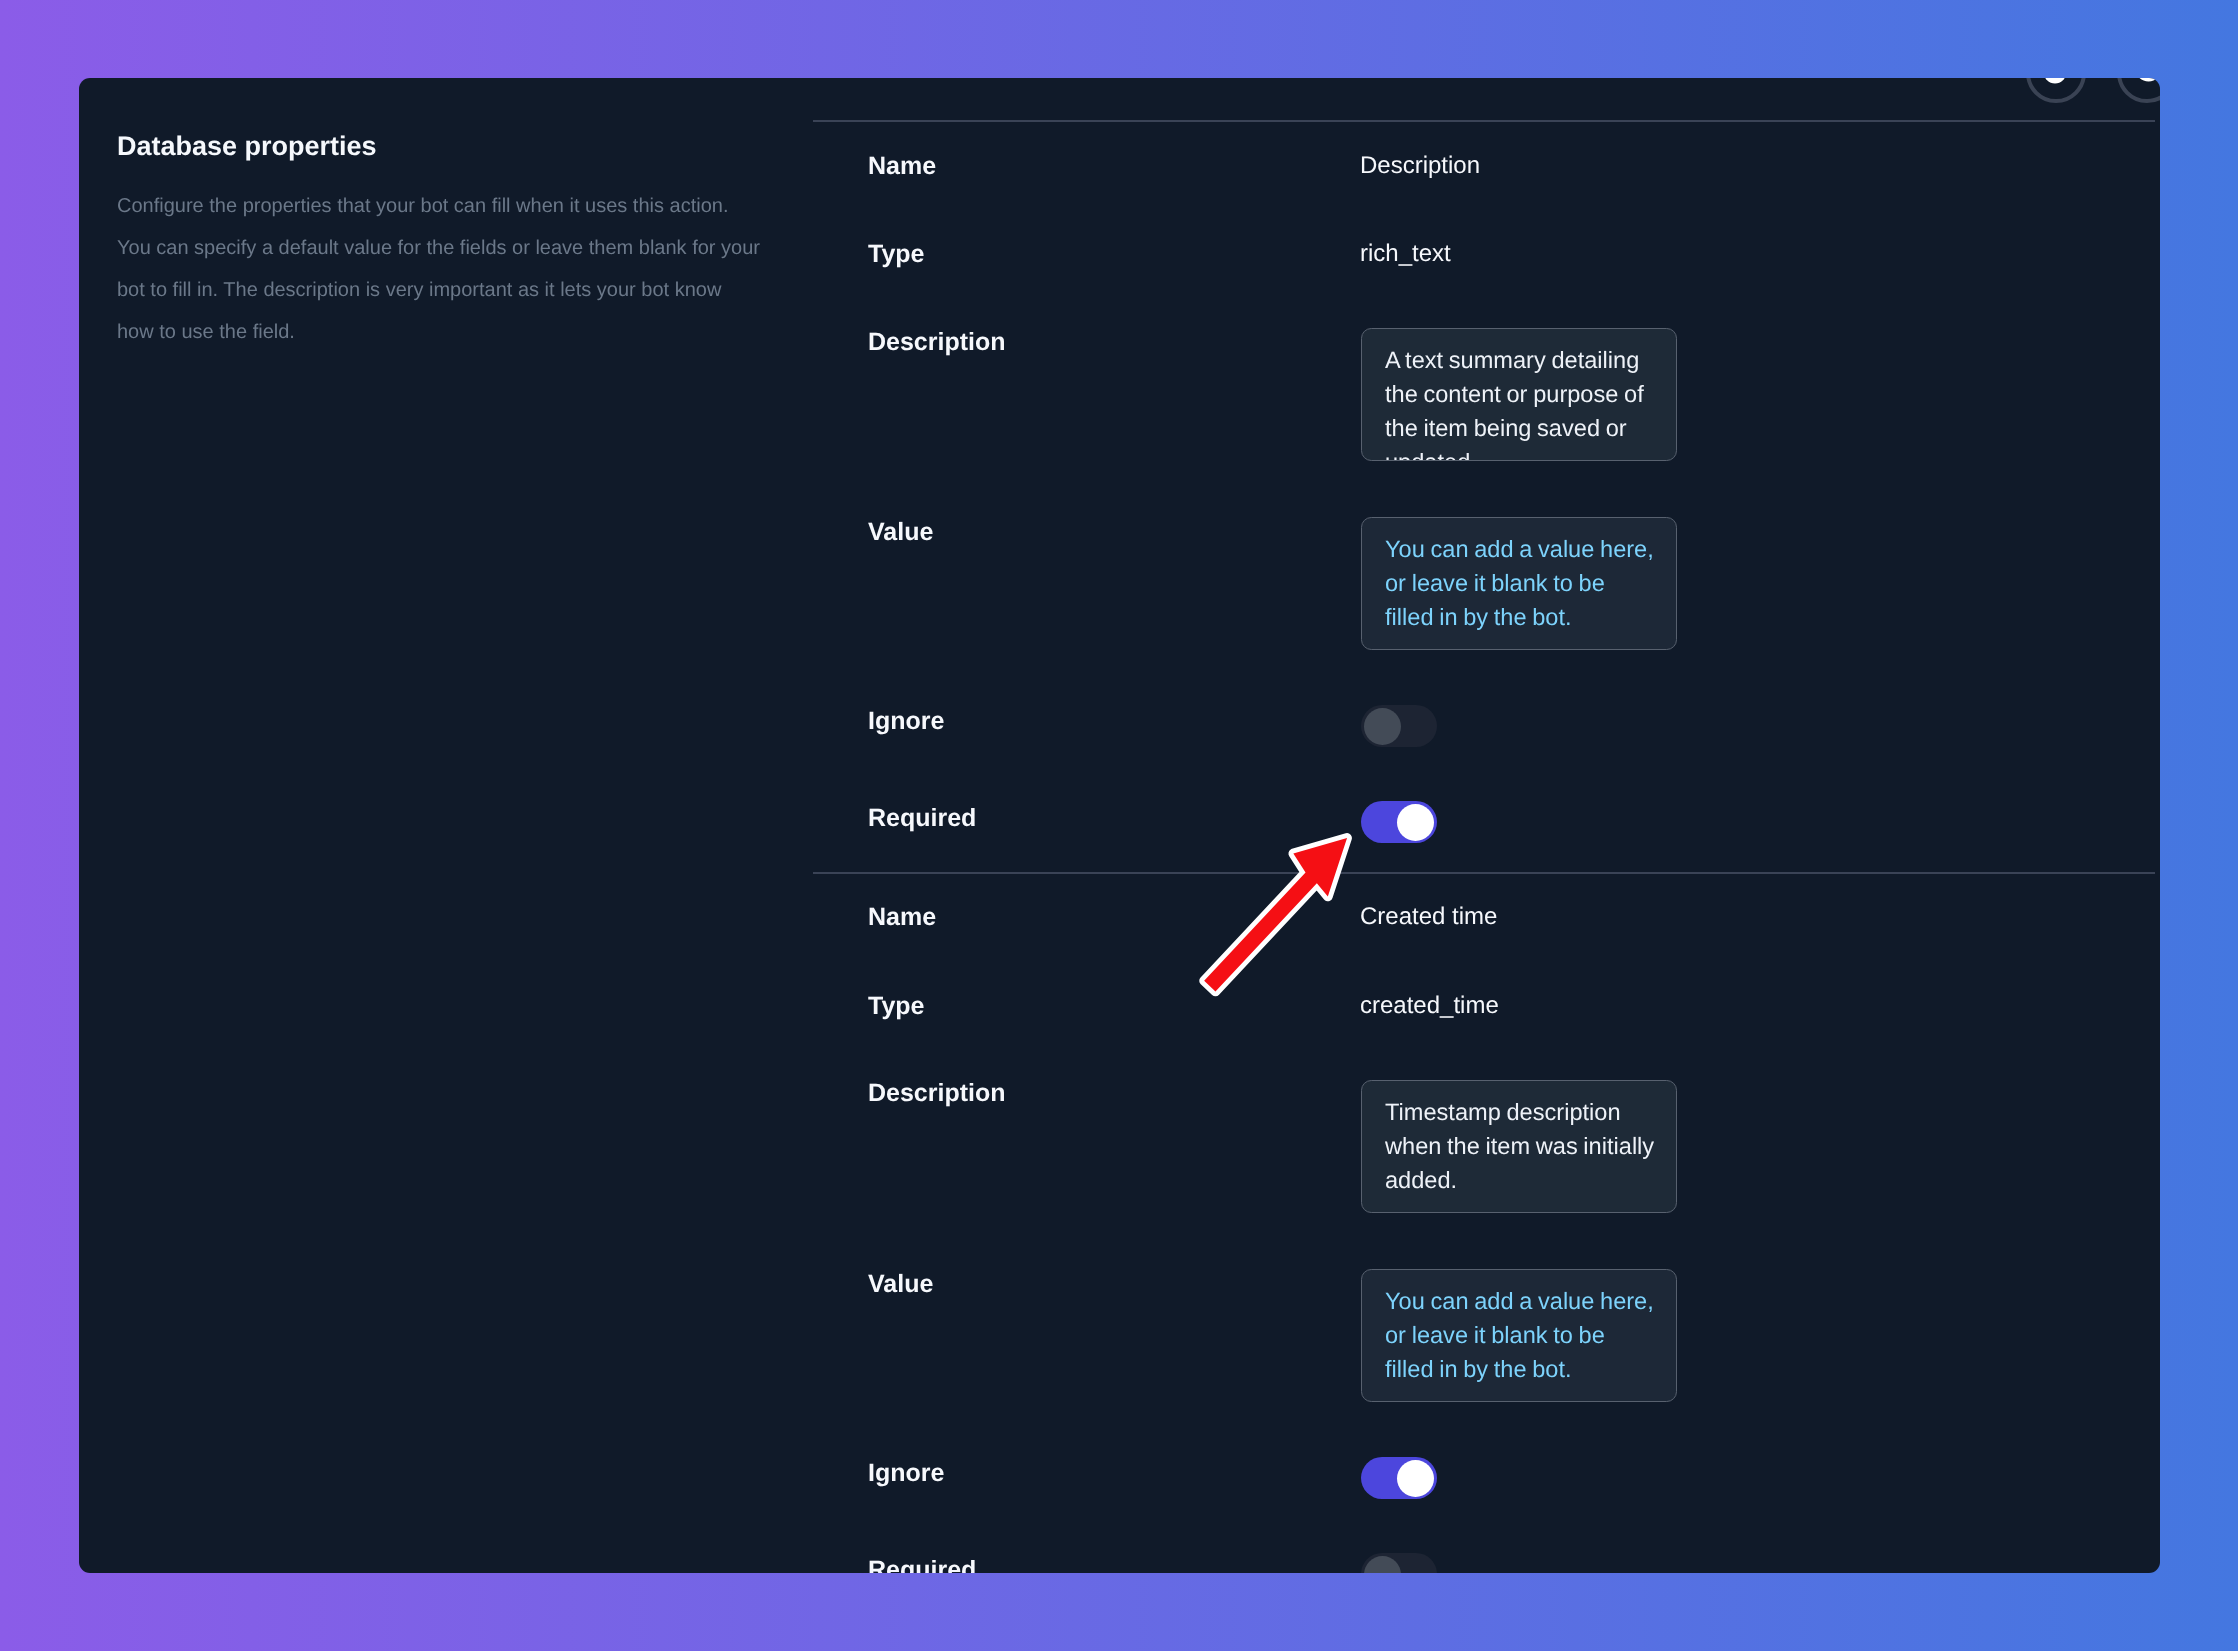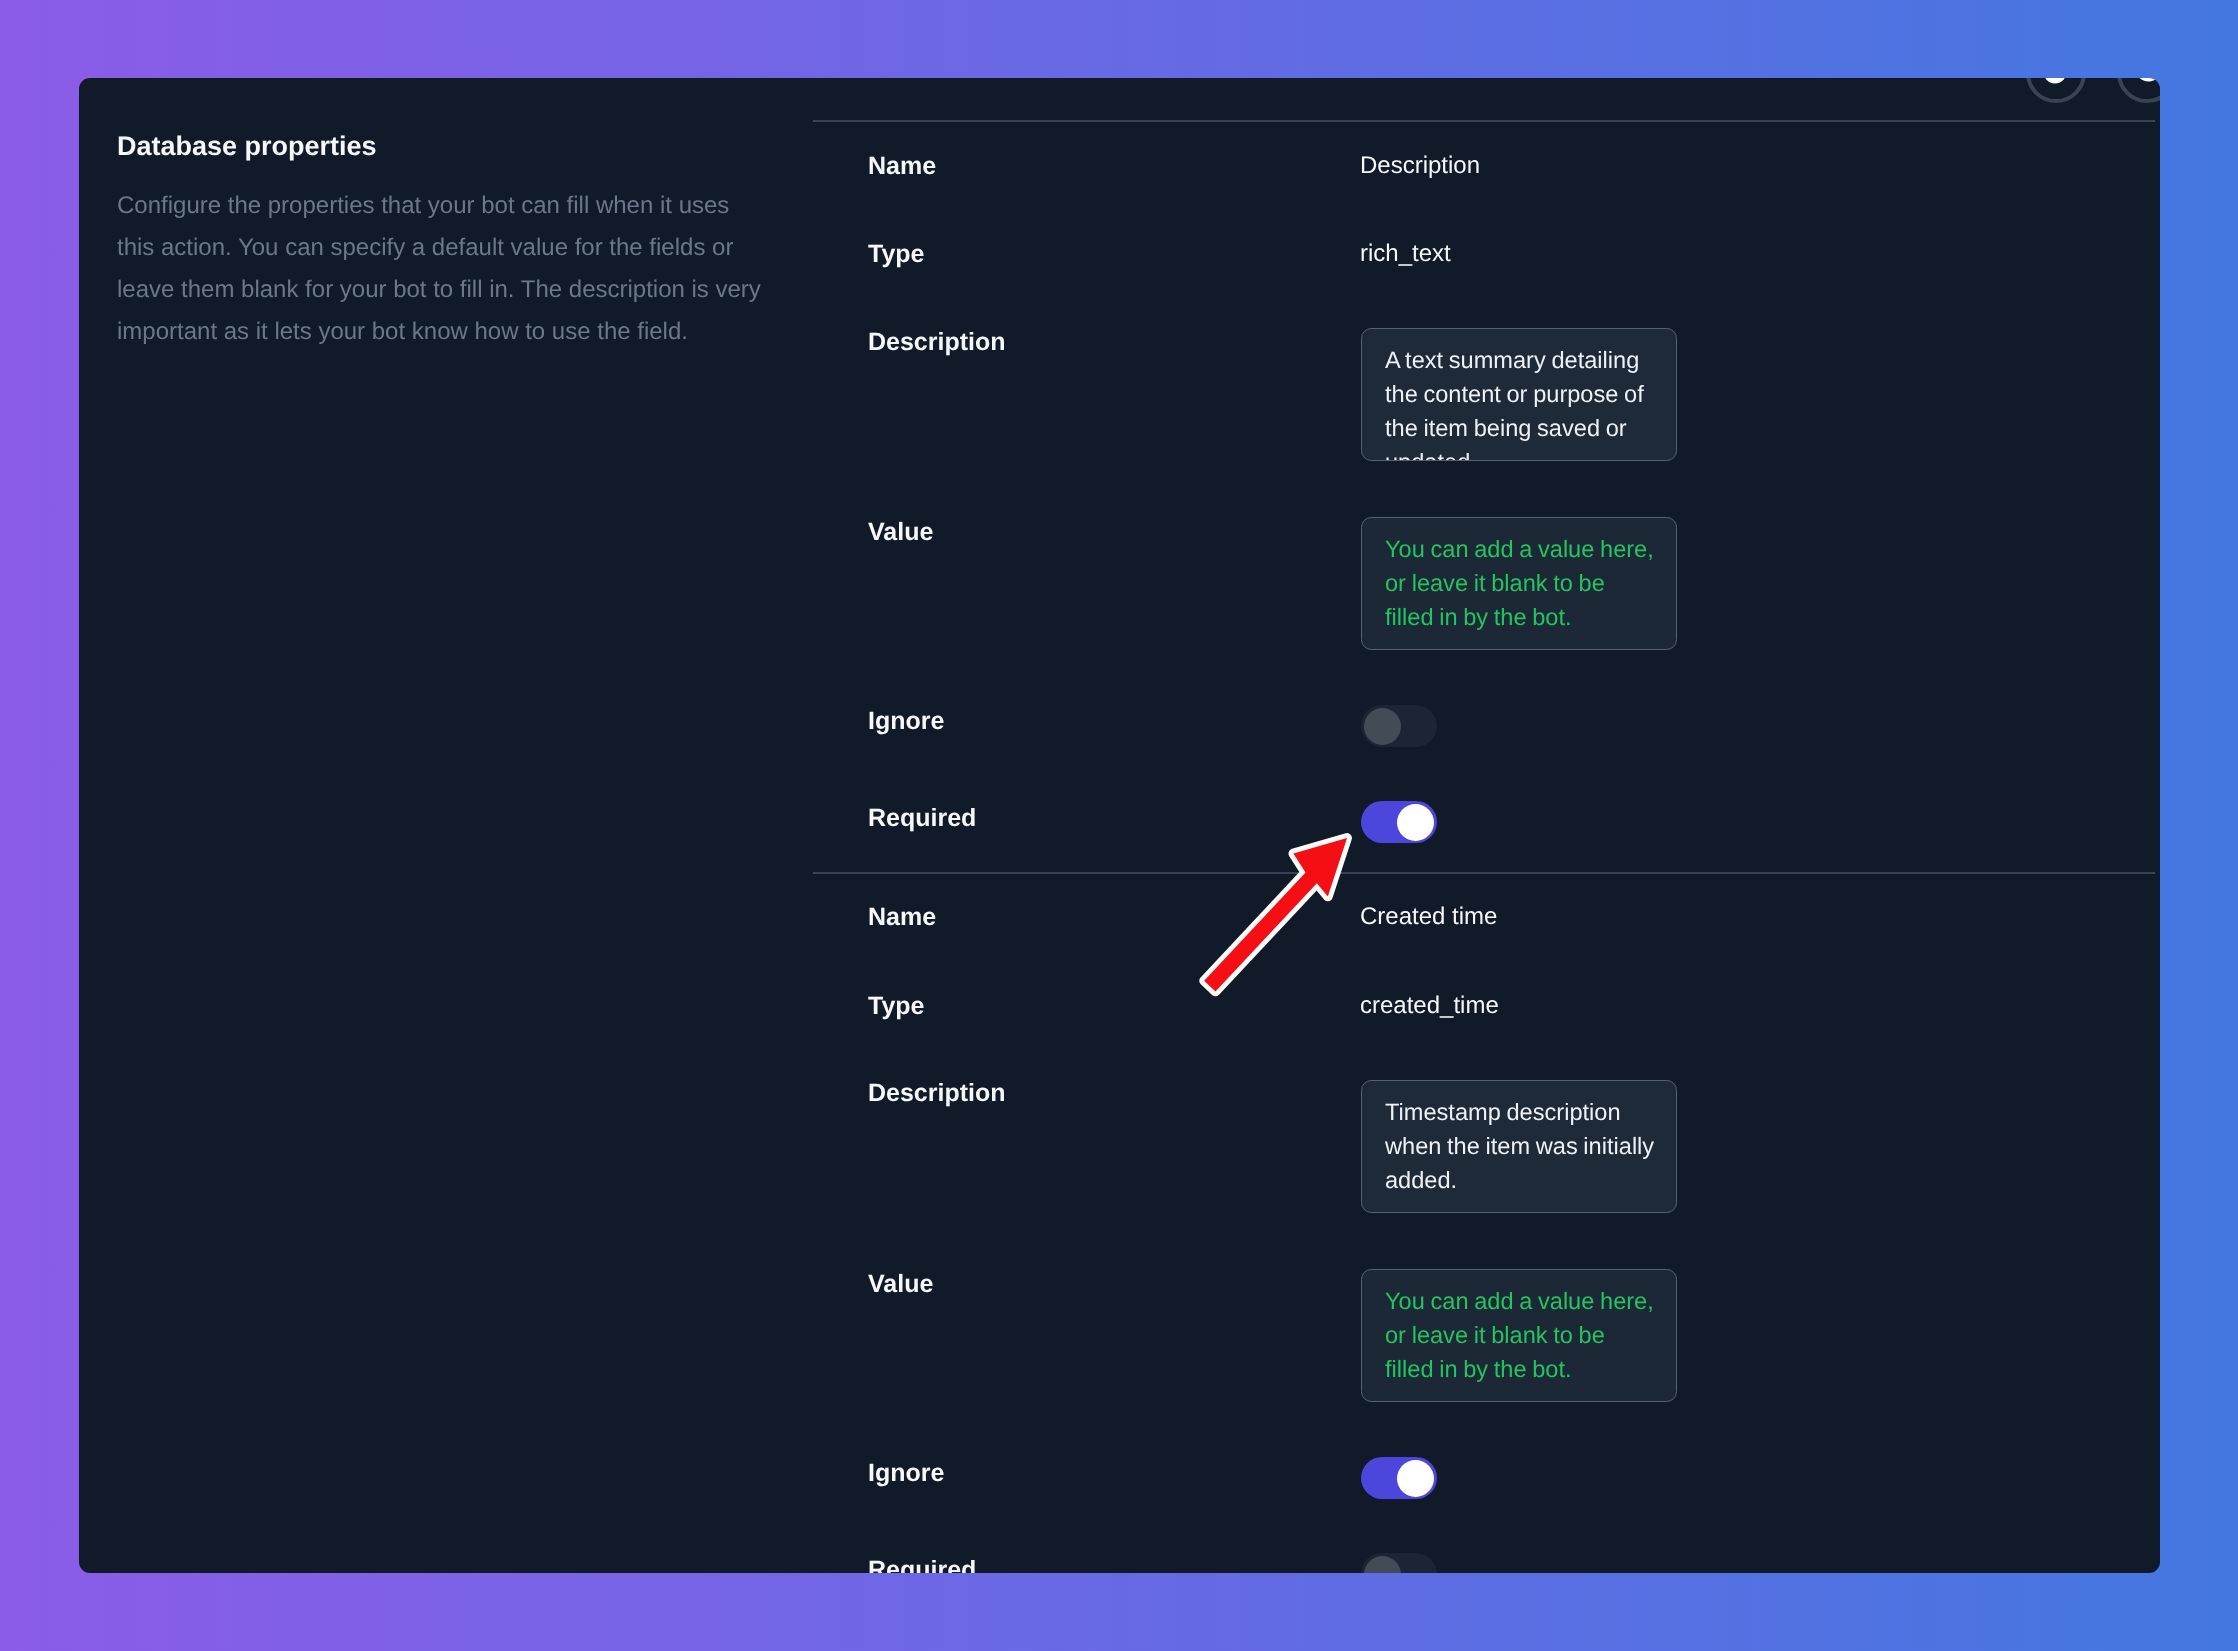--- a/index.html
+++ b/index.html
@@ -13,42 +13,42 @@
   }
   .panel {
     will-change: transform;
     position:absolute; left:79px; top:78px; width:2081px; height:1495px;
     background:#101a29; border-radius:11px; overflow:hidden;
   }
   
   .left { position:absolute; left:38px; top:0; width:646px; }
   .left-title { position:absolute; top:68px; left:0; font-size:27px; font-weight:bold;
                 color:#f5f8fc; line-height:0; white-space:nowrap; }
-  .left-body { position:absolute; top:107px; left:0; width:646px; font-size:24px;
+  .left-body { position:absolute; top:107px; left:0; width:646px; font-size:20px;
                line-height:42px; color:#6b7889; }
 
   
   .right { position:absolute; left:734px; top:0; right:0; bottom:0; }
   .circ-btn { position:absolute; width:60px; height:60px; border-radius:50%;
               border:4.8px solid #3a4354; box-sizing:border-box; overflow:hidden; }
   .circ-btn svg { position:absolute; left:-4.8px; top:-4.8px; }
   .divider { position:absolute; left:0; right:5.2px; height:1.7px; background:#3a4356; }
 
   .group { position:absolute; left:0; right:0; }
   .row { position:absolute; left:0; right:0; }
   .row .lab { position:absolute; left:55px; font-size:25px; font-weight:bold; color:#f6f8fc;
               line-height:0; }
   .row .val { position:absolute; left:547px; font-size:24px; color:#f6f8fc;
               line-height:0; }
 
   .box { position:absolute; left:548px; width:316px; border:1.7px solid #58616f;
          border-radius:10.3px; background:#1e2a37; overflow:hidden; padding:14.6px 20px 0 23px; }
   .box-txt { font-size:23.6px; line-height:34px; color:#eef2f8; word-spacing:-0.9px; }
   .box.ph { background:#1d2837; }
-  .box.ph .box-txt { color:#22c55e; }
+  .box.ph .box-txt { color:#7dd3fc; }
 
   .toggle { position:absolute; left:548px; width:76px; height:42px; border-radius:21.5px; }
   .toggle .knob { position:absolute; top:2.6px; width:37px; height:37px; border-radius:50%; }
   .toggle.off { background:#1d2433; }
   .toggle.off .knob { left:2.6px; background:#434b57; }
   .toggle.on { background:#4c46dd; }
   .toggle.on .knob { right:2.6px; background:#ffffff; }
 
   
   .arrow { position:absolute; pointer-events:none; }

